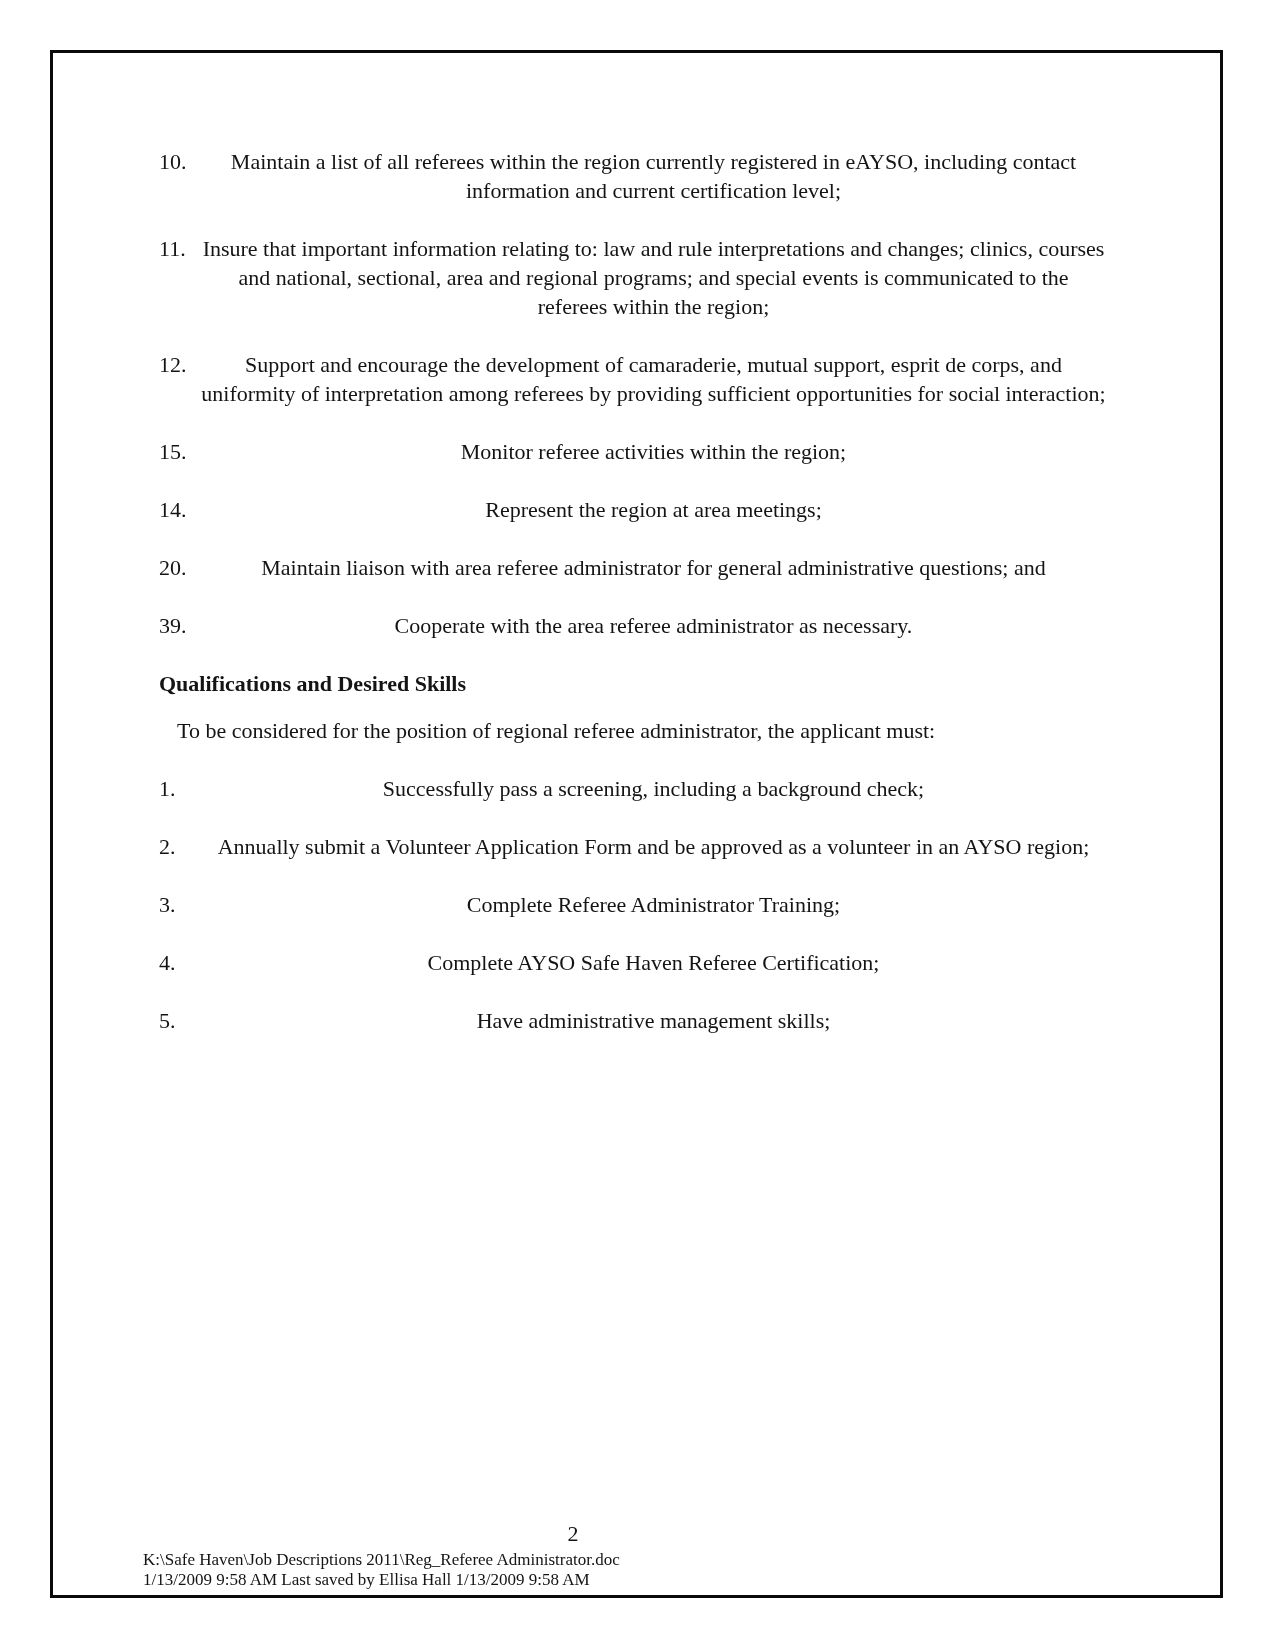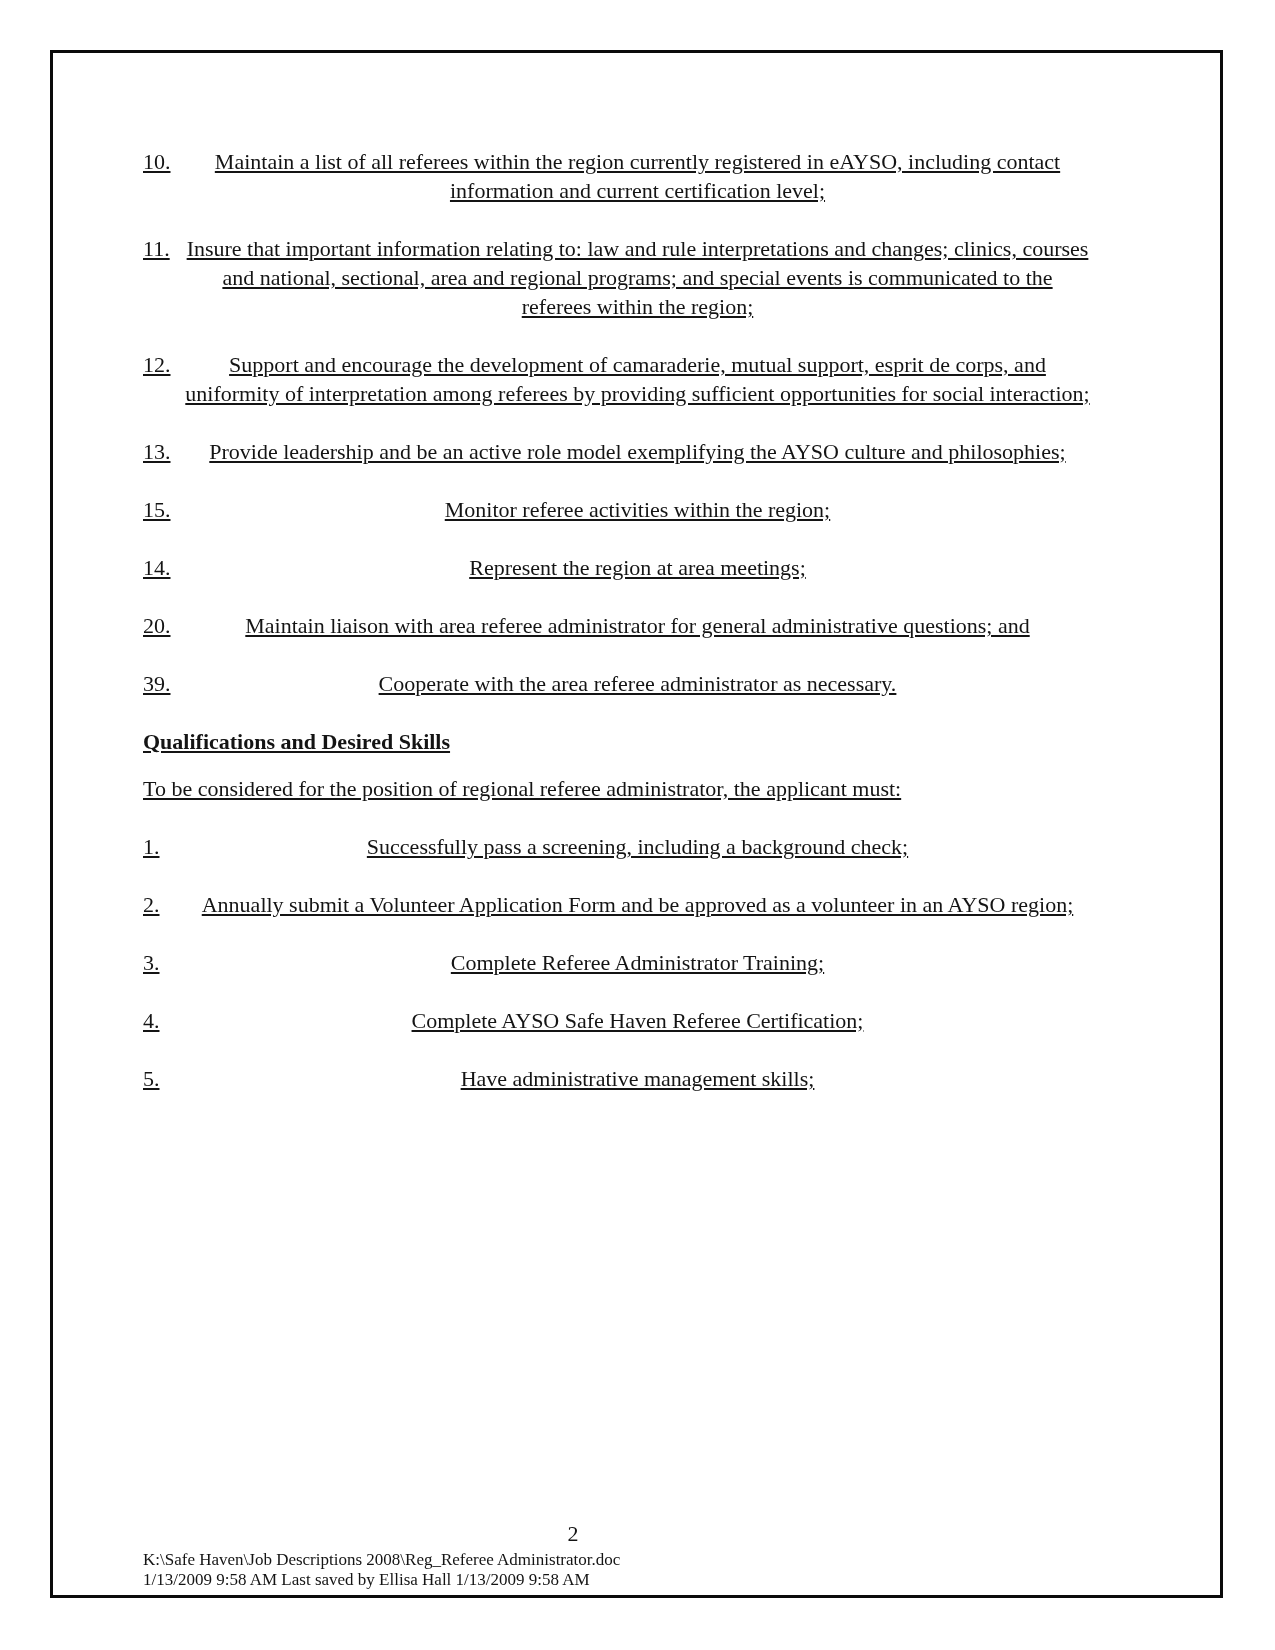--- a/index.html
+++ b/index.html
@@ -20,46 +20,45 @@
     position: absolute;
     left: 50px;
     top: 50px;
     width: 1167px;   
     height: 1542px;  
     border: 3px solid #0a0a0a;
     background: #ffffff;
   }
   .content {
     position: absolute;
-    left: 90px;   
+    left: 106px;   
     top: 94px;
     width: 960px;
     font-size: 22px;
     line-height: 29px;
-    text-decoration: underline;
   }
   .list-item {
     display: flex;
     margin-bottom: 29px;
   }
   .list-item .num {
     flex: 0 0 42px;
   }
   .list-item .txt {
     width: 905px;
     text-align: center;
   }
   .section-heading {
     font-size: 22px;
     font-weight: bold;
     margin: 0 0 18px 0;
     line-height: 29px;
   }
   .intro-line {
-    margin: 0 0 29px 0;
+    margin: 0 0 29px 18px;
     width: 905px;
   }
   .footer {
     position: absolute;
     left: 90px;   
     bottom: 5px;
     width: 1000px;
   }
   .page-number {
     width: 860px;
@@ -91,24 +90,20 @@
           <div class="list-item">
             <span class="num">11.</span>
             <span class="txt">Insure that important information relating to: law and rule interpretations and changes; clinics, courses and national, sectional, area and regional programs; and special events is communicated to the referees within the region;</span>
           </div>
 
           <div class="list-item">
             <span class="num">12.</span>
             <span class="txt">Support and encourage the development of camaraderie, mutual support, esprit de corps, and uniformity of interpretation among referees by providing sufficient opportunities for social interaction;</span>
           </div>
 
-          <div class="list-item">
-            <span class="num">13.</span>
-            <span class="txt">Provide leadership and be an active role model exemplifying the AYSO culture and philosophies;</span>
-          </div>
 
 
           <div class="list-item">
             <span class="num">15.</span>
             <span class="txt">Monitor referee activities within the region;</span>
           </div>
 
 
           <div class="list-item">
             <span class="num">14.</span>
@@ -157,17 +152,17 @@
           <div class="list-item">
             <span class="num">5.</span>
             <span class="txt">Have administrative management skills;</span>
           </div>
         </div>
 
     </div>
 
     <div class="footer">
       <div class="page-number">2</div>
-      <div class="footer-line">K:\Safe Haven\Job Descriptions 2008\Reg_Referee Administrator.doc</div>
+      <div class="footer-line">K:\Safe Haven\Job Descriptions 2011\Reg_Referee Administrator.doc</div>
       <div class="footer-line">1/13/2009 9:58 AM Last saved by Ellisa Hall 1/13/2009 9:58 AM</div>
     </div>
   </div>
 </div>
 
 </body></html>

